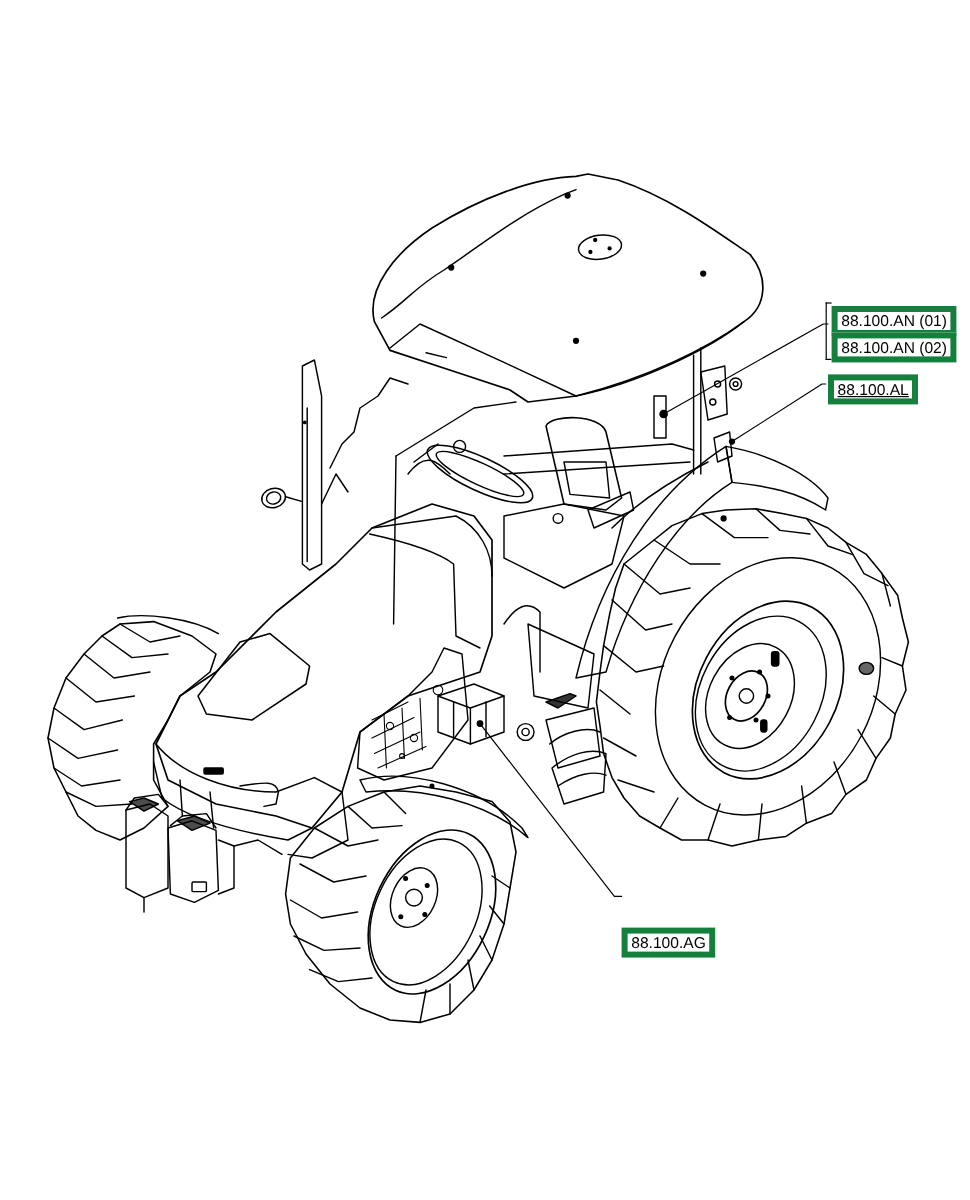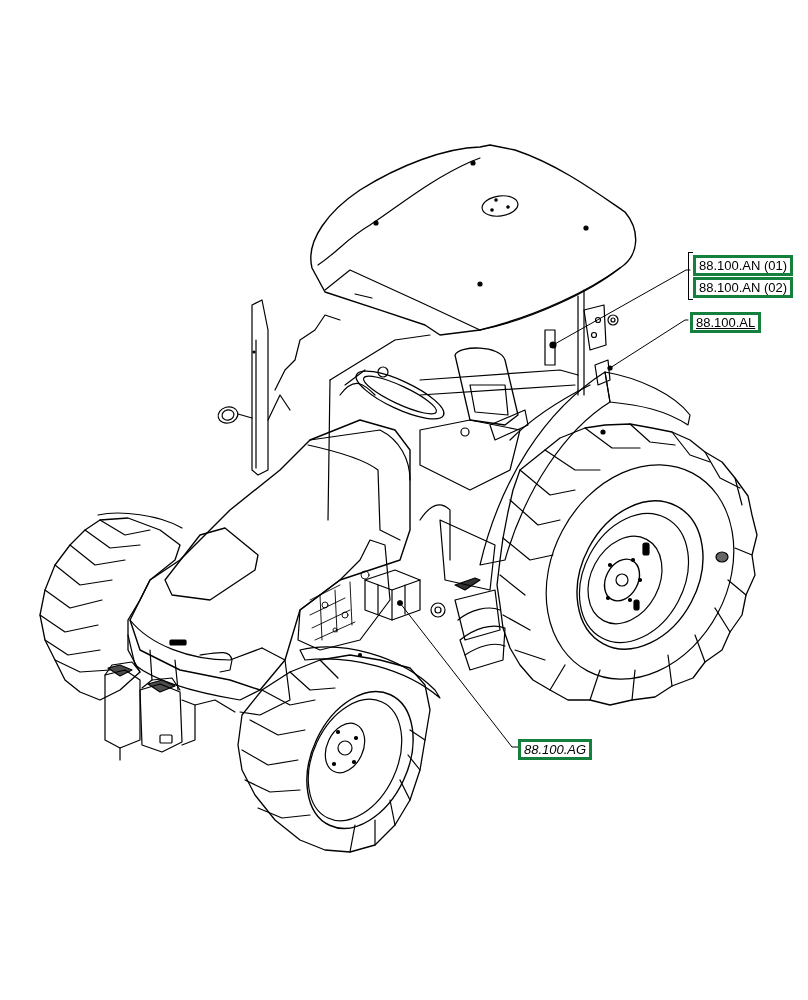--- a/index.html
+++ b/index.html
@@ -1,21 +1,21 @@
 <!DOCTYPE html>
 <html><head>
 <meta charset="utf-8">
 <style>
   html, body { margin: 0; padding: 0; background: #ffffff; }
   body { width: 808px; height: 1000px; position: relative; overflow: hidden;
          font-family: "Liberation Sans", sans-serif; }
   #drawing { position: absolute; left: 0; top: 0; width: 808px; height: 1000px; }
   .callout {
     position: absolute;
-    border: 3px solid #15803d;
+    border: 5px solid #15803d;
     background: #fff;
     font-family: "Liberation Sans", sans-serif;
     font-size: 13px;
     line-height: 15px;
     padding: 0 3px;
     color: #000;
     white-space: nowrap;
     cursor: pointer;
   }
   .bracket {
@@ -263,13 +263,13 @@
     <polyline points="518,747 512,747 400,603"></polyline>
     <circle cx="400" cy="603" r="2.6" fill="#000" stroke="none"></circle>
   </g>
 </svg>
 
 <div class="bracket" style="left:688px; top:252px; height:46px;"></div>
 
 <div class="callout" style="left:693px; top:255px;">88.100.AN (01)</div>
 <div class="callout" style="left:693px; top:277px;">88.100.AN (02)</div>
 <div class="callout" style="left:690px; top:312px;text-decoration:underline;">88.100.AL</div>
-<div class="callout" style="left:518px; top:739px;font-style:italic;">88.100.AG</div>
+<div class="callout" style="left:518px; top:773px;">88.100.AG</div>
 
 </body></html>

